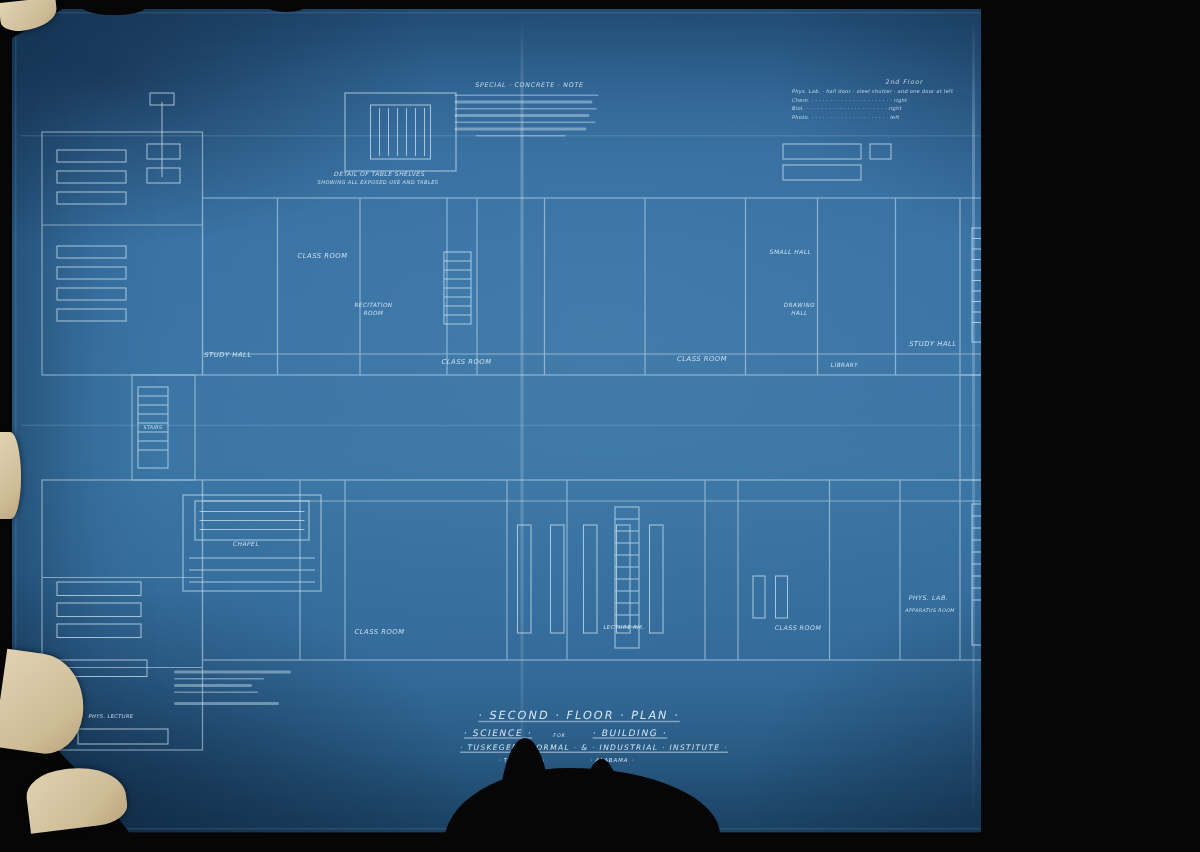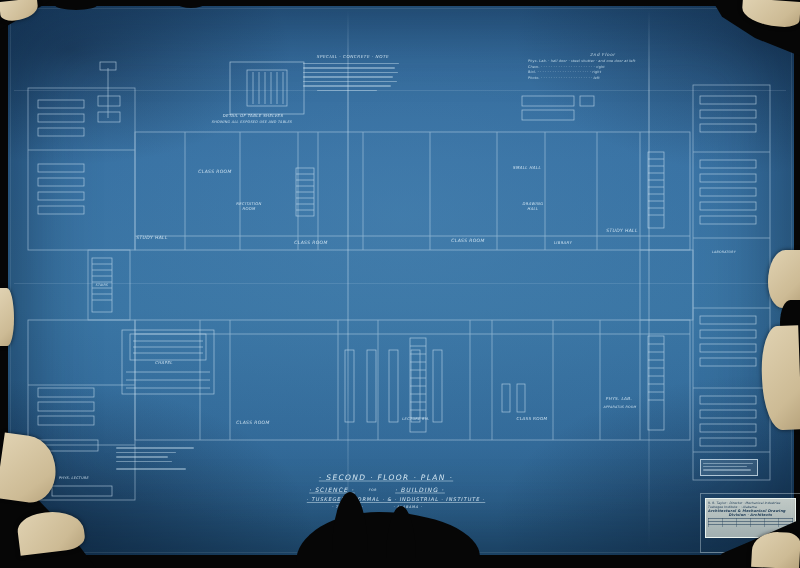--- a/index.html
+++ b/index.html
@@ -1,16 +1,16 @@
 <!DOCTYPE html>
 <html><head>
 <meta charset="utf-8">
 <style>
   html,body{margin:0;padding:0;background:#060606;}
-  .stage{position:relative;width:800px;height:568px;overflow:hidden;background:#060606;
+  .stage{position:relative;width:654px;height:568px;overflow:hidden;background:#060606;
          font-family:"DejaVu Sans",sans-serif;}
   
   .sheet{position:absolute;left:8px;top:6px;width:786px;height:549px;
     background:
       radial-gradient(120% 95% at 50% 38%, rgba(96,156,200,.30), rgba(0,0,0,0) 62%),
       radial-gradient(40% 30% at 8% 8%,   rgba(8,25,48,.55), rgba(0,0,0,0) 70%),
       radial-gradient(45% 35% at 96% 6%,  rgba(8,25,48,.50), rgba(0,0,0,0) 70%),
       radial-gradient(50% 40% at 4% 96%,  rgba(6,20,40,.55), rgba(0,0,0,0) 70%),
       radial-gradient(50% 40% at 97% 95%, rgba(6,20,40,.50), rgba(0,0,0,0) 70%),
       linear-gradient(180deg,#2b5f90 0%,#336c9e 28%,#35709f 55%,#2f6695 80%,#27587f 100%);

